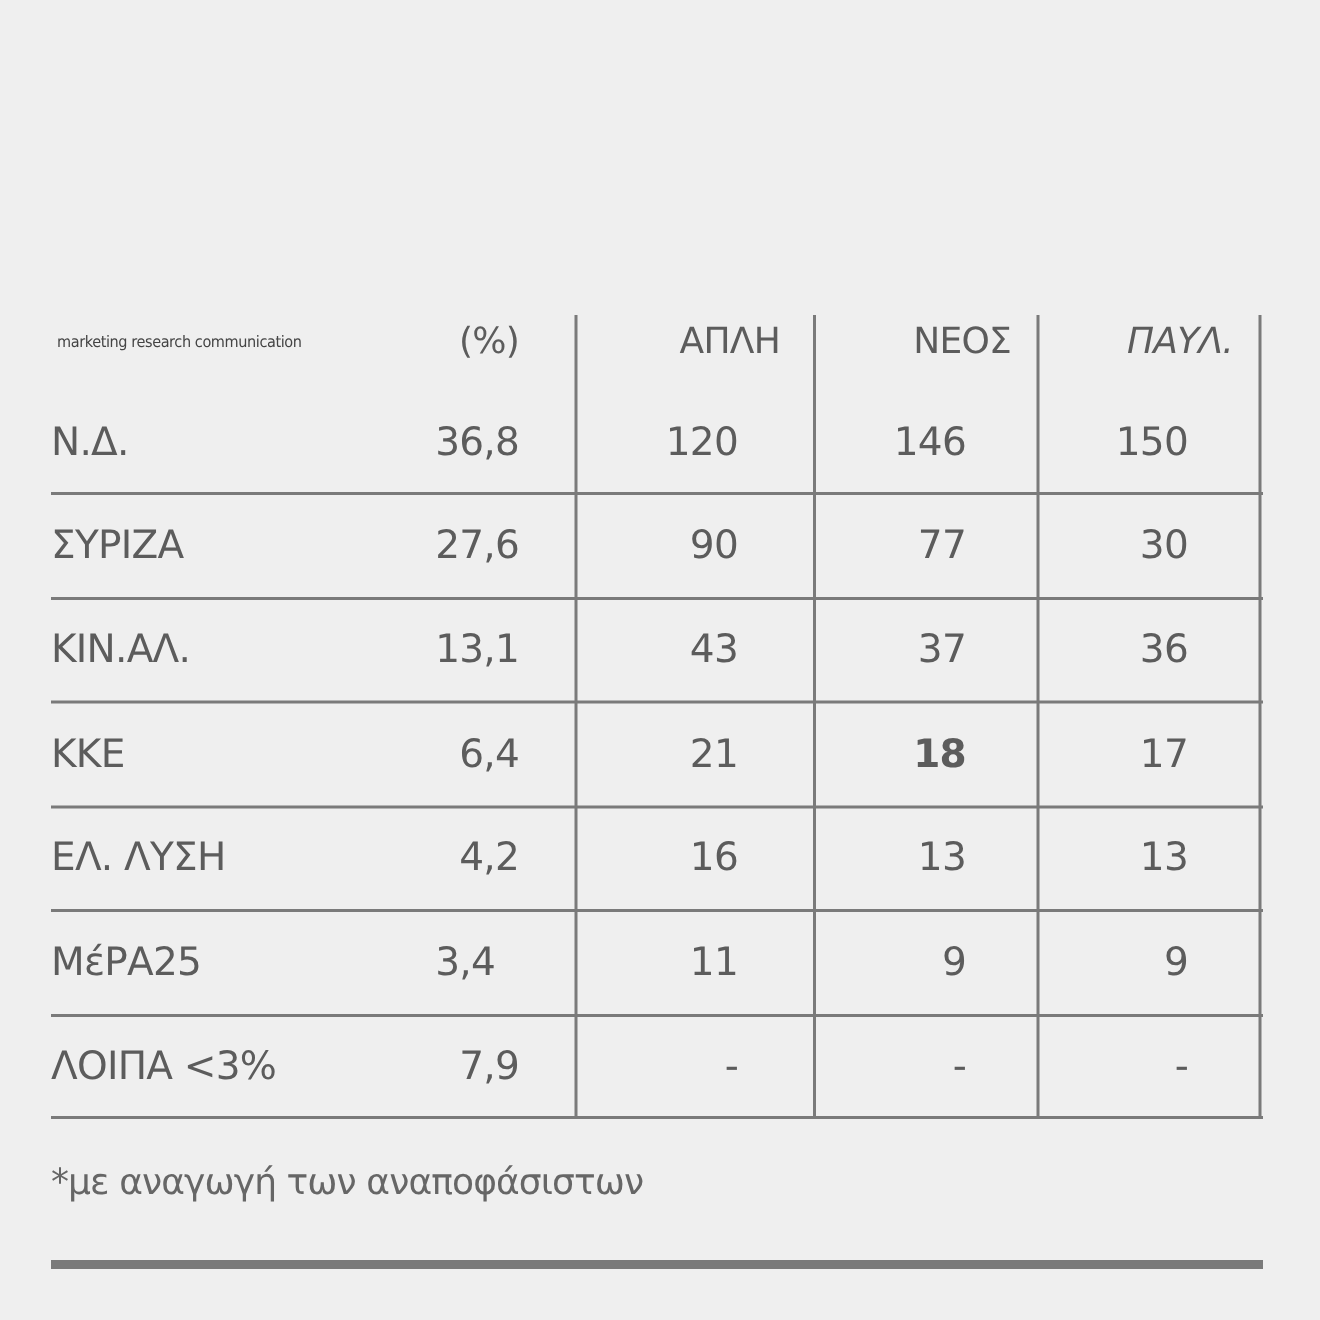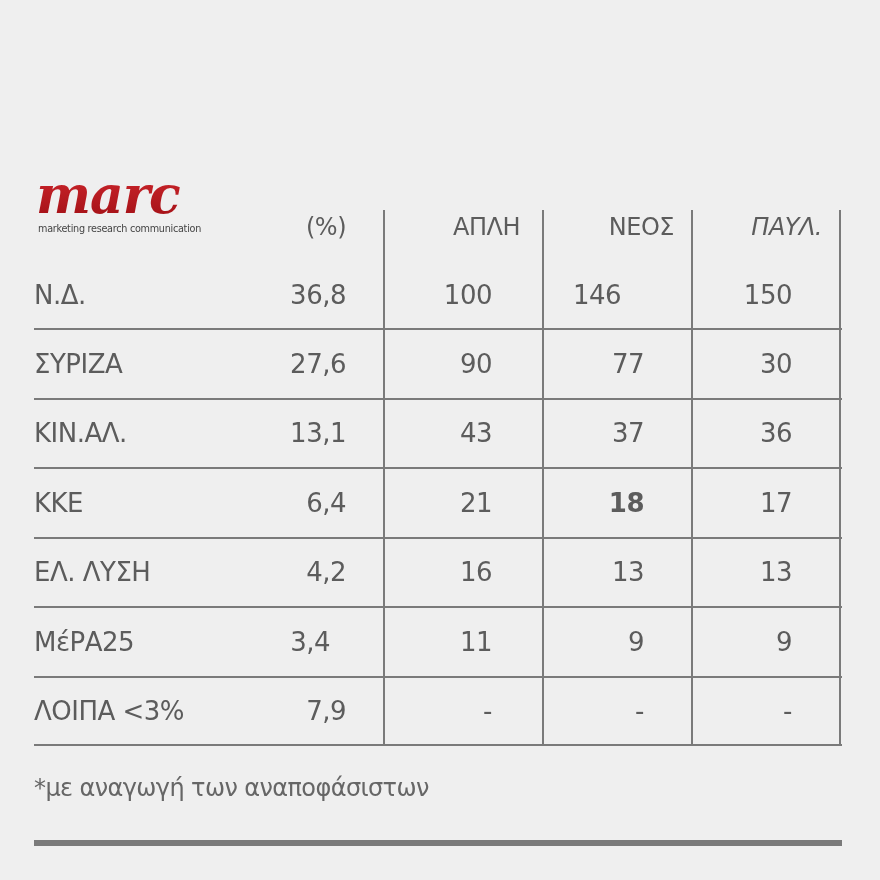--- a/index.html
+++ b/index.html
@@ -16,21 +16,20 @@
   .right { text-align:right; }
   .vline { position:absolute; width:2px; background:#7a7a7a; }
   .hline { position:absolute; height:2px; background:#7a7a7a; left:34px; width:808px; }
   .note { position:absolute; left:34px; top:774px; font-size:24px; color:#666; letter-spacing:-0.6px; }
   .bar { position:absolute; left:34px; top:840px; width:808px; height:6px; background:#7a7a7a; }
 </style>
 </head>
 <body>
 
 <div class="logo">
-  <div class="logo-main">marc</div>
   <div class="logo-sub">marketing research communication</div>
 </div>
 
 <div>
 
   <div class="cell hdr right" style="left:250px;width:96px;top:212px;">(%)</div>
   <div class="cell hdr right" style="left:390px;width:130px;top:212px;">ΑΠΛΗ</div>
   <div class="cell hdr right" style="left:550px;width:124px;top:212px;">ΝΕΟΣ</div>
   <div class="cell hdr right" style="left:700px;width:122px;top:212px;font-style:italic;">ΠΑΥΛ.</div>
 
@@ -43,22 +42,22 @@
   <div class="hline" style="top:398px;"></div>
   <div class="hline" style="top:467px;"></div>
   <div class="hline" style="top:537px;"></div>
   <div class="hline" style="top:606px;"></div>
   <div class="hline" style="top:676px;"></div>
   <div class="hline" style="top:744px;"></div>
 
   <div>
     <div class="cell" style="left:34px;top:280px;">Ν.Δ.</div>
     <div class="cell right" style="left:250px;width:96px;top:280px;">36,8</div>
-    <div class="cell right" style="left:390px;width:102px;top:280px;">100</div>
-    <div class="cell right" style="left:550px;width:94px;top:280px;text-align:center;">146</div>
+    <div class="cell right" style="left:390px;width:102px;top:280px;">120</div>
+    <div class="cell right" style="left:550px;width:94px;top:280px;">146</div>
     <div class="cell right" style="left:700px;width:92px;top:280px;">150</div>
   </div>
 
   <div>
     <div class="cell" style="left:34px;top:349px;">ΣΥΡΙΖΑ</div>
     <div class="cell right" style="left:250px;width:96px;top:349px;">27,6</div>
     <div class="cell right" style="left:390px;width:102px;top:349px;">90</div>
     <div class="cell right" style="left:550px;width:94px;top:349px;">77</div>
     <div class="cell right" style="left:700px;width:92px;top:349px;">30</div>
   </div>

